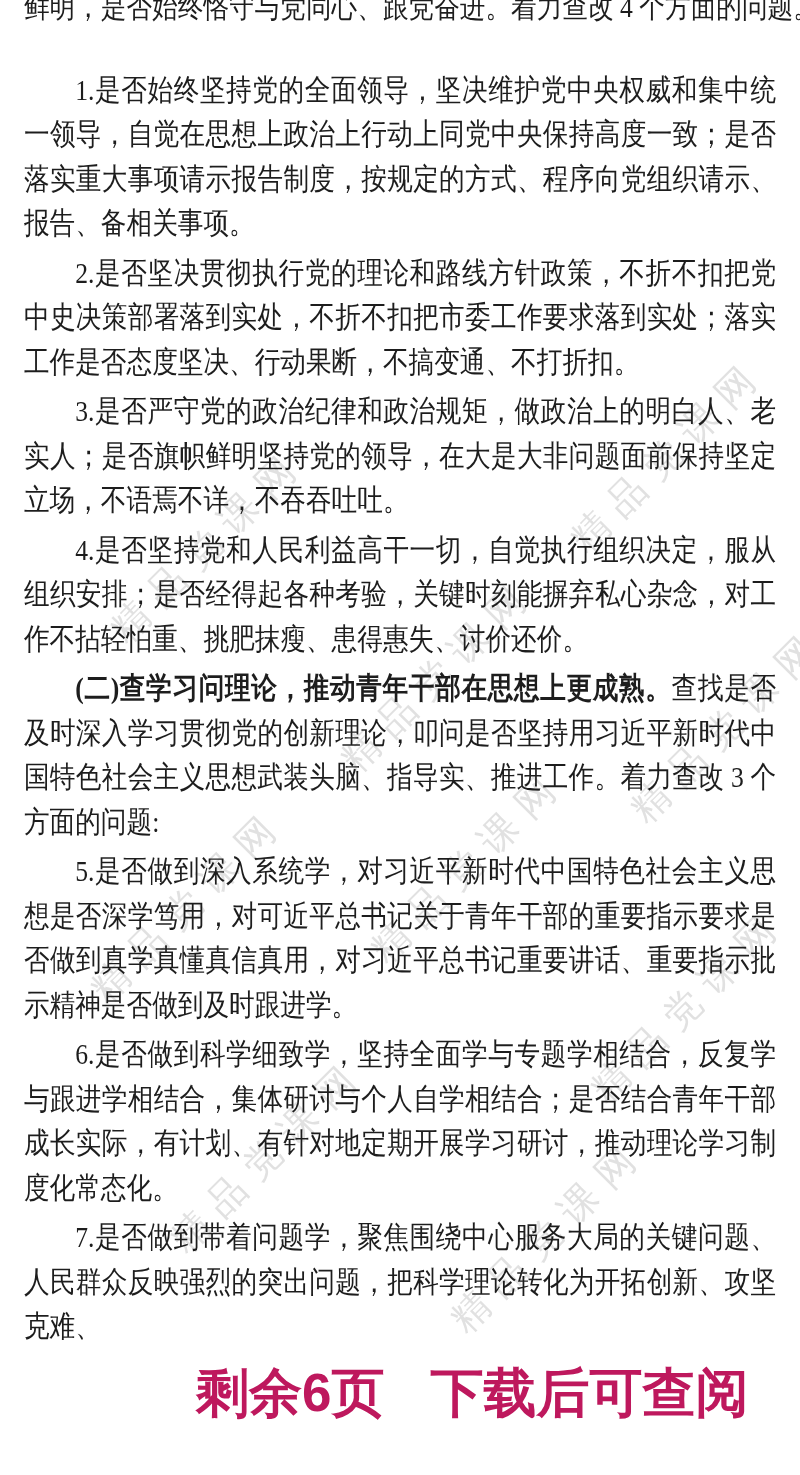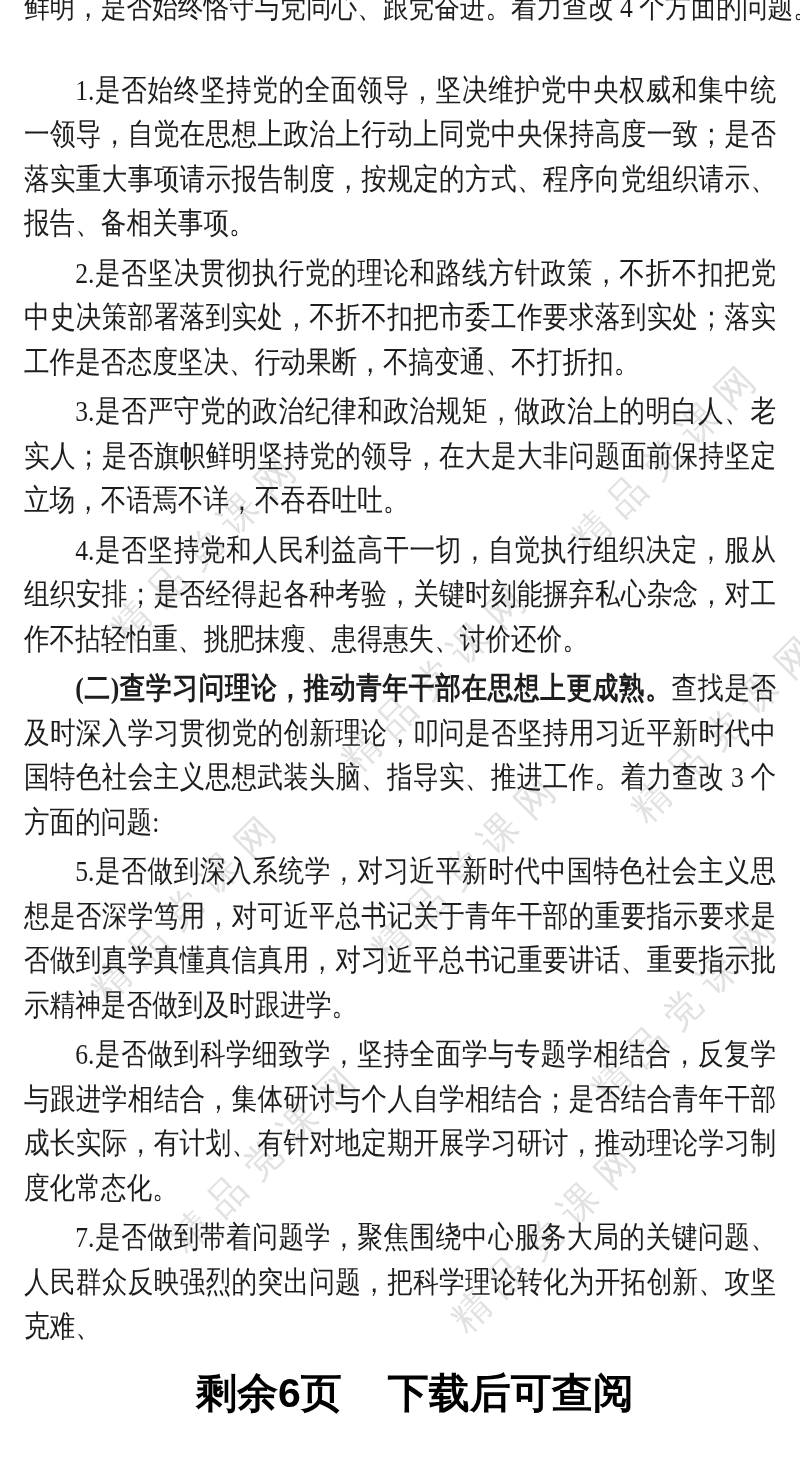--- a/index.html
+++ b/index.html
@@ -66,23 +66,23 @@
   .content .lead {
     font-weight: bold;
   }
   .footer {
     position: absolute;
     left: 196px;
     top: 1370px;
     white-space: nowrap;
     font-family: "Liberation Sans", "DejaVu Sans", sans-serif;
     font-weight: bold;
-    font-size: 41px;
+    font-size: 53px;
     line-height: 46px;
-    color: #000000;
+    color: #be185d;
   }
   .footer .gap {
     margin-right: 46px;
     display: inline-block;
   }
 </style>
 </head>
 <body>
 
 <div class="page">

